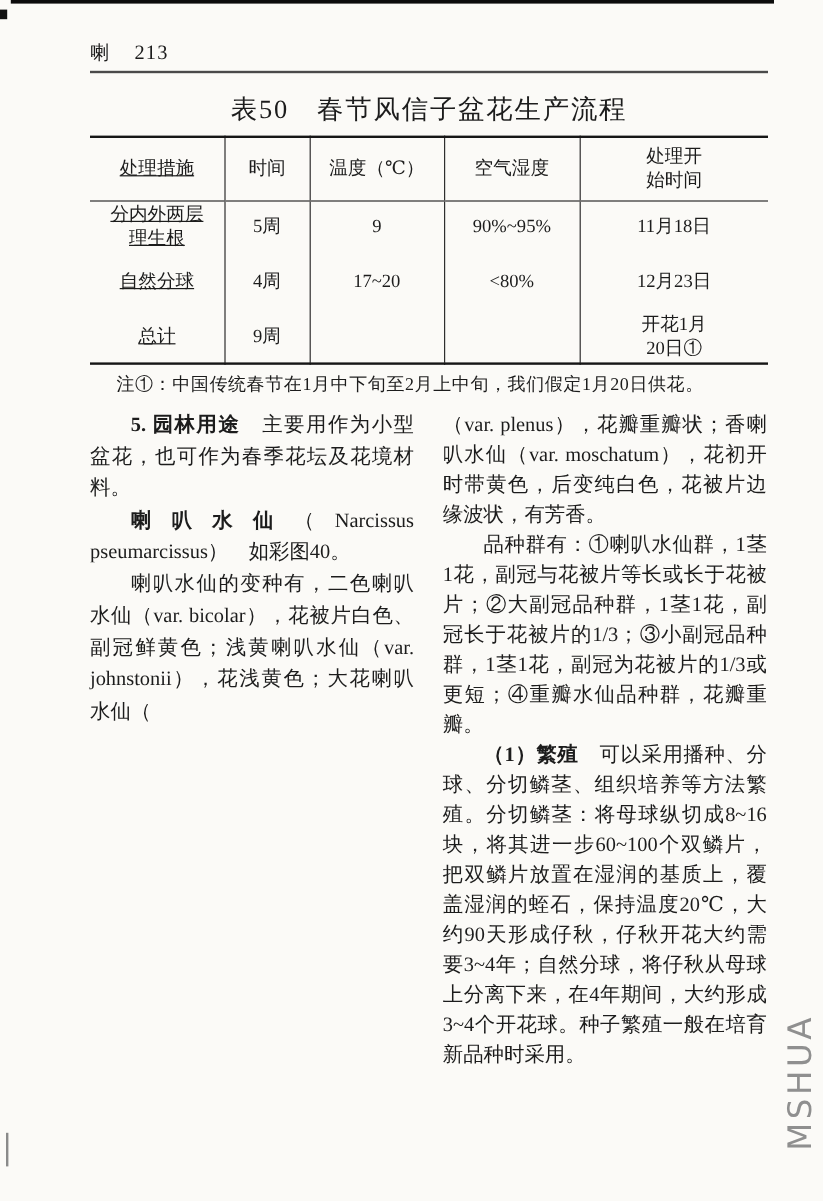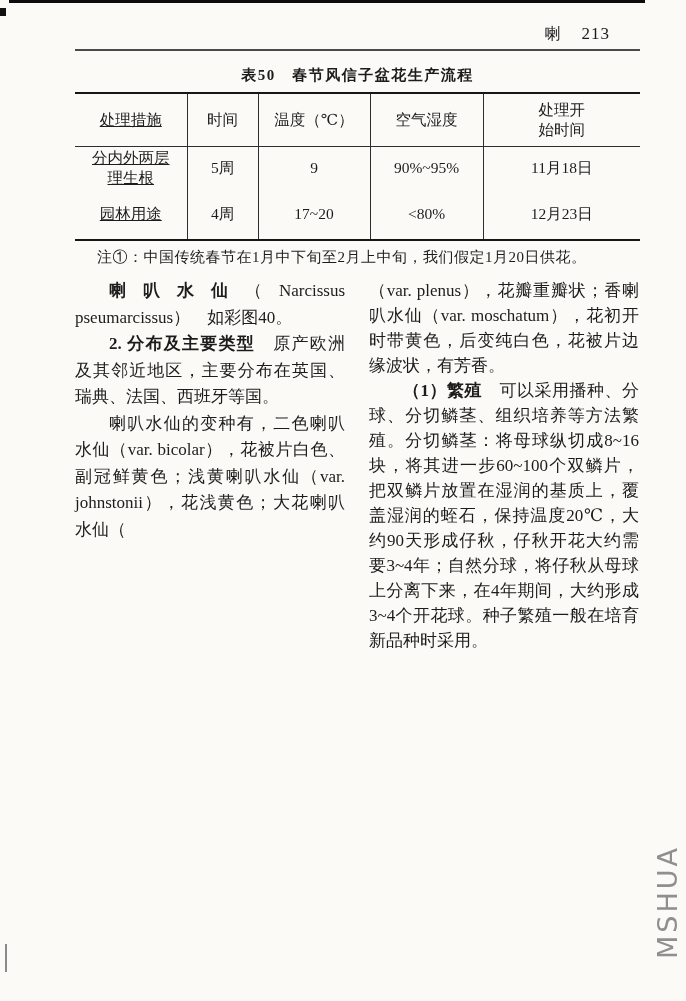--- a/index.html
+++ b/index.html
@@ -9,28 +9,28 @@
     font-family:"Liberation Serif","DejaVu Serif",serif;
     -webkit-font-smoothing:antialiased;
   }
   .scan-top-bar{position:absolute;top:0;left:9px;width:636px;height:3px;background:#0c0c0c;}
   .scan-top-speck{position:absolute;top:8px;left:0;width:6px;height:8px;background:#111;}
   .scan-left-mark{position:absolute;top:944px;left:5px;width:2px;height:28px;background:#8a8a8a;}
 
   .content{margin:0 46px 0 75px;width:565px;}
 
   .running-head{
-    padding-top:24px;text-align:right;font-size:17px;letter-spacing:1px;
+    padding-top:34px;text-align:left;font-size:17px;letter-spacing:1px;
   }
   .running-head .chap{margin-right:20px;font-size:16px;}
   .running-head .pageno{margin-right:30px;font-family:"Liberation Serif","DejaVu Serif",serif;}
   .head-rule{margin-top:4px;height:2px;background:#4a4a4a;}
 
   .table-caption{
-    margin-top:15px;text-align:center;font-weight:700;font-size:15px;
+    margin-top:15px;text-align:center;font-weight:400;font-size:22px;
     letter-spacing:1.5px;
   }
 
   table.prod{
     margin-top:7px;width:565px;border-collapse:collapse;table-layout:fixed;
     border-top:2.5px solid #161616;border-bottom:2.5px solid #161616;
     font-size:15.5px;
   }
   table.prod th,table.prod td{
     text-align:center;vertical-align:middle;padding:1px 2px;
@@ -107,38 +107,47 @@
     <tbody id="table-body">
         <tr>
           <td>分内外两层
 理生根</td>
           <td>5周</td>
           <td>9</td>
           <td>90%~95%</td>
           <td>11月18日</td>
         </tr>
         <tr>
-          <td>园林用途</td>
+          <td>自然分球</td>
           <td>4周</td>
           <td>17~20</td>
           <td>&lt;80%</td>
           <td>12月23日</td>
+        </tr>
+        <tr>
+          <td>总计</td>
+          <td>9周</td>
+          <td></td>
+          <td></td>
+          <td>开花1月
+20日①</td>
         </tr>
       </tbody>
   </table>
 
   <div class="table-note">注①：中国传统春节在1月中下旬至2月上中旬，我们假定1月20日供花。</div>
 
   <div class="text-columns">
     <div class="col left" id="col-left">
+        <p class="para indent"><span class="bold">5. 园林用途</span><span>　主要用作为小型盆花，也可作为春季花坛及花境材料。</span></p>
         <p class="para indent"><span class="bold">喇叭水仙</span><span>（</span><span class="latin">Narcissus pseumarcissus</span><span>）　如彩图40。</span></p>
-        <p class="para indent"><span class="bold">2. 分布及主要类型</span><span>　原产欧洲及其邻近地区，主要分布在英国、瑞典、法国、西班牙等国。</span></p>
         <p class="para indent"><span>喇叭水仙的变种有，二色喇叭水仙（</span><span class="latin">var. bicolar</span><span>），花被片白色、副冠鲜黄色；浅黄喇叭水仙（</span><span class="latin">var. johnstonii</span><span>），花浅黄色；大花喇叭水仙（</span></p>
       </div>
     <div class="col right" id="col-right">
         <p class="para"><span>（</span><span class="latin">var. plenus</span><span>），花瓣重瓣状；香喇叭水仙（</span><span class="latin">var. moschatum</span><span>），花初开时带黄色，后变纯白色，花被片边缘波状，有芳香。</span></p>
+        <p class="para indent"><span>品种群有：①喇叭水仙群，1茎1花，副冠与花被片等长或长于花被片；②大副冠品种群，1茎1花，副冠长于花被片的1/3；③小副冠品种群，1茎1花，副冠为花被片的1/3或更短；④重瓣水仙品种群，花瓣重瓣。</span></p>
         <p class="para indent"><span class="bold">（1）繁殖</span><span>　可以采用播种、分球、分切鳞茎、组织培养等方法繁殖。分切鳞茎：将母球纵切成8~16块，将其进一步60~100个双鳞片，把双鳞片放置在湿润的基质上，覆盖湿润的蛭石，保持温度20℃，大约90天形成仔秋，仔秋开花大约需要3~4年；自然分球，将仔秋从母球上分离下来，在4年期间，大约形成3~4个开花球。种子繁殖一般在培育新品种时采用。</span></p>
       </div>
   </div>
 
 </div>
 
 <div class="watermark">MSHUA</div>
 
 </body></html>

